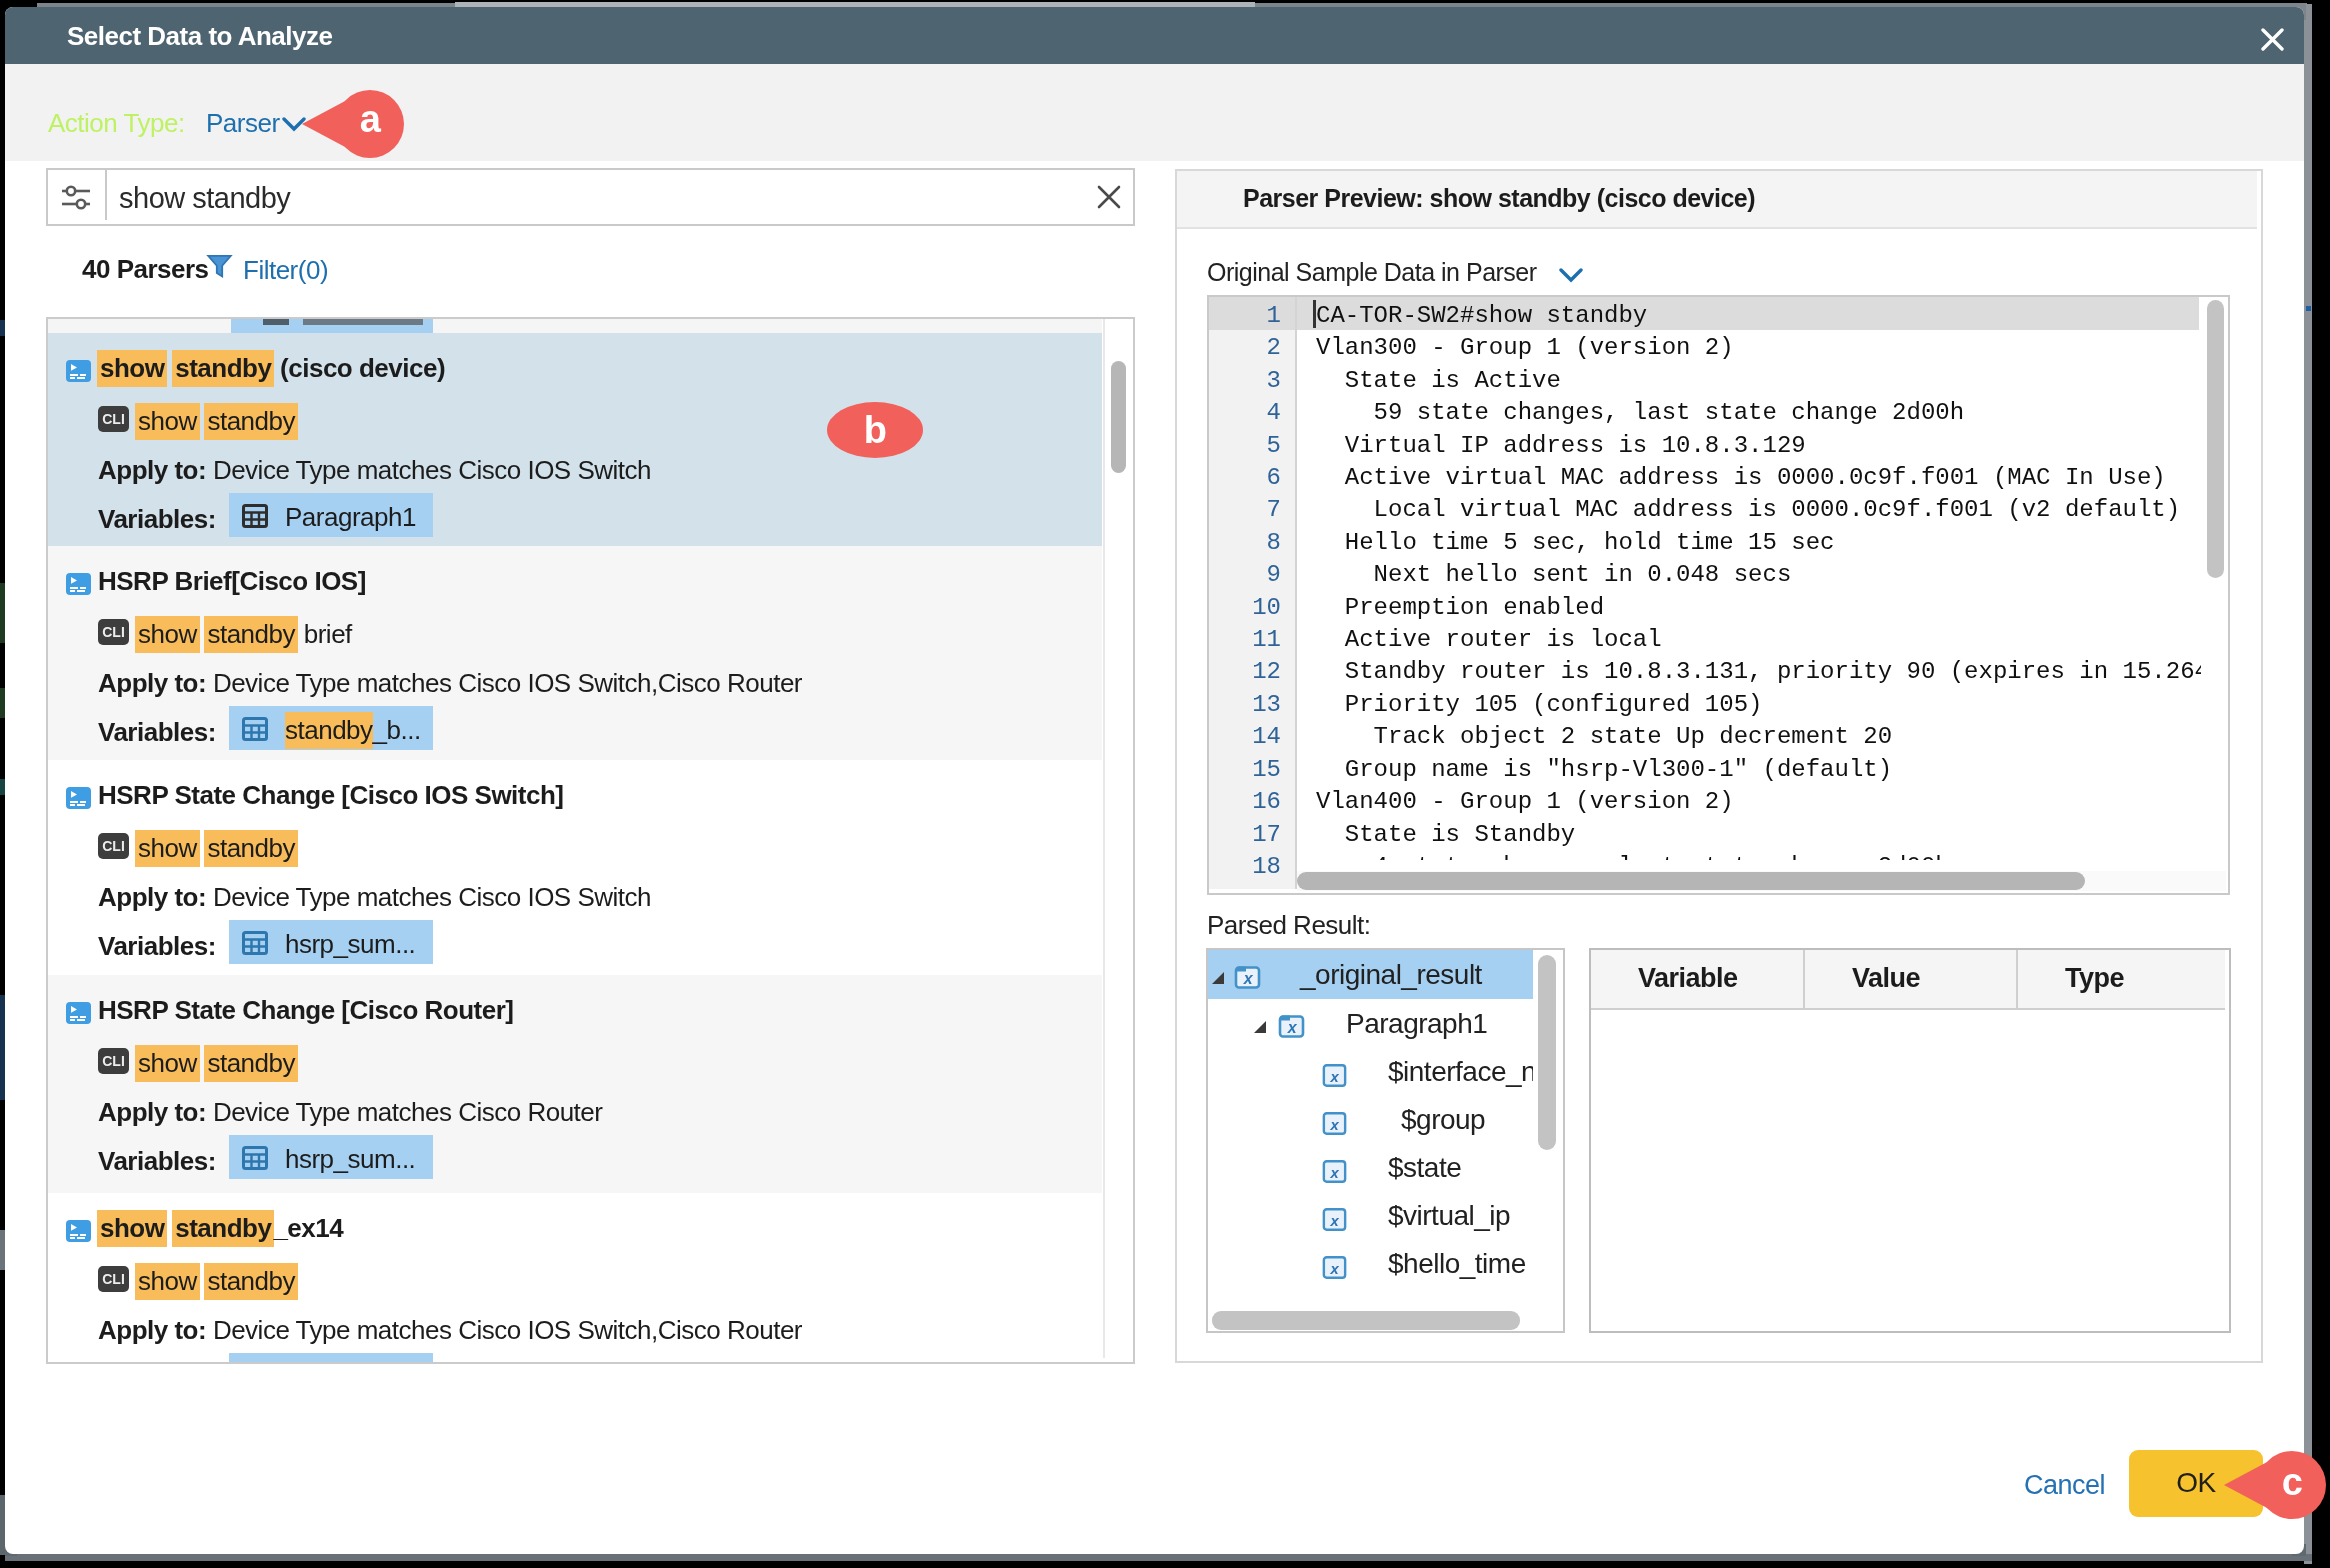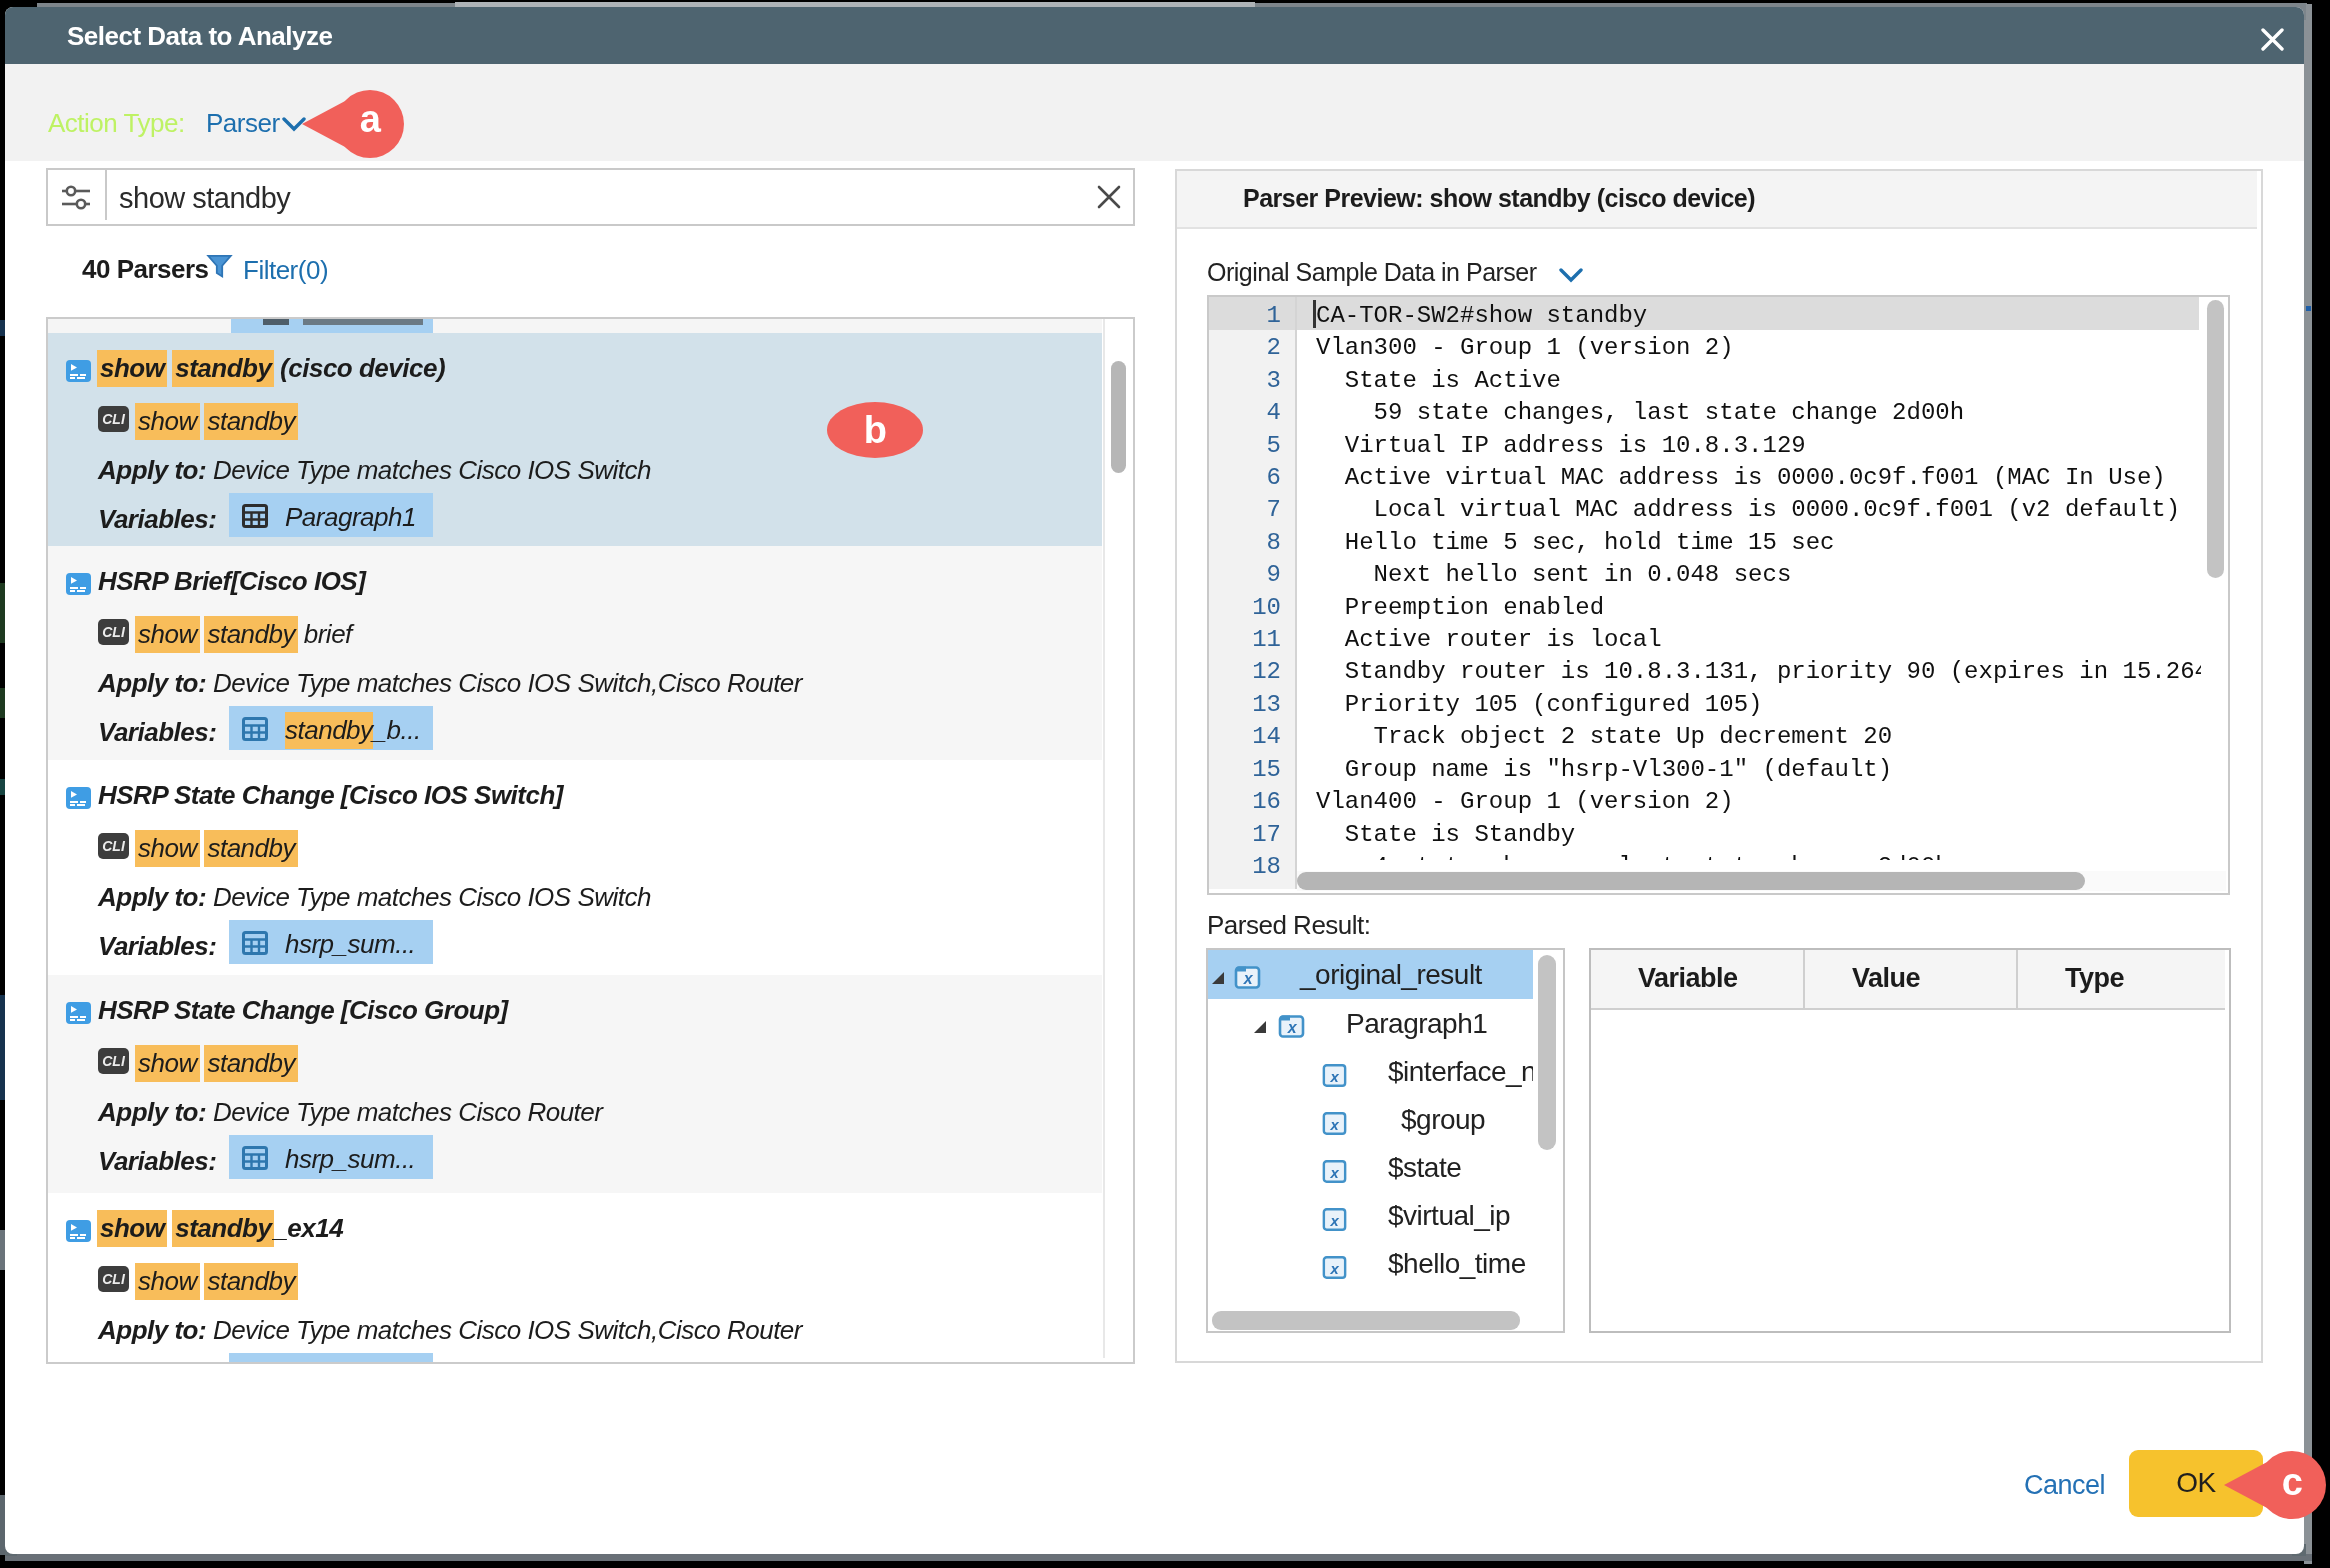--- a/index.html
+++ b/index.html
@@ -2,21 +2,21 @@
 <html><head>
 <meta charset="utf-8">
 <style>
   html,body{margin:0;padding:0;background:#000;}
   #page{position:relative;width:2330px;height:1568px;overflow:hidden;
         font-family:"Liberation Sans",sans-serif;color:#1c1c1c;letter-spacing:-0.5px;}
   .abs{position:absolute;}
   .bold{font-weight:700;margin-left:36px;}
   .hl{background:#f8bd5a;padding:3px 3px 4px 3px;margin:-3px -1px -4px -1px;}
   svg{display:block;}
-  .item{position:absolute;left:48px;width:1085px;font-size:26px;font-style:italic;}
+  .item{position:absolute;left:48px;width:1085px;font-size:26px;}
   .t-title{position:absolute;left:50px;top:20px;font-weight:700;font-size:26px;white-space:nowrap;}
   .t-cli{position:absolute;left:88px;top:73px;font-size:26px;white-space:nowrap;}
   .clibadge{position:absolute;left:50px;top:73px;width:31px;height:26px;background:#3d3d3d;border-radius:5px;
      color:#ececec;font-size:14px;font-weight:700;text-align:center;line-height:26px;letter-spacing:0;}
   .t-apply{position:absolute;left:50px;top:122px;font-size:26px;white-space:nowrap;}
   .t-varlab{position:absolute;left:50px;top:171px;font-size:26px;font-weight:700;}
   .chip{position:absolute;left:181px;top:160px;width:204px;height:44px;background:#a6d0f2;}
   .chiptxt{position:absolute;left:56px;top:9px;font-size:26px;white-space:nowrap;}
   .picon{position:absolute;left:18px;top:27px;}
   .gicon{position:absolute;left:13px;top:10px;}
@@ -148,21 +148,21 @@
         <div class="chiptxt">hsrp_sum...</div>
       </div>
     </div>
 
     <div class="item" style="top:656px;height:218px;background:#f6f6f6;left:0px;width:1054px;">
       <svg class="picon" width="25" height="22" viewBox="0 0 25 22">
         <rect width="25" height="22" rx="4" fill="#3f9de4"></rect>
         <path d="M5 4 l6 3.4 -6 3.4 z" fill="#fff"></path>
         <path d="M4 15 h8 M14 15 h6 M4 18 h5 M11 18 h8" stroke="#fff" stroke-width="2.2"></path>
       </svg>
-      <div class="t-title">HSRP State Change [Cisco Group]</div>
+      <div class="t-title">HSRP State Change [Cisco Router]</div>
       <div class="clibadge">CLI</div>
       <div class="t-cli"><span class="hl">show</span> <span class="hl">standby</span></div>
       <div class="t-apply"><b>Apply to:</b> Device Type matches Cisco Router</div>
       <div class="t-varlab">Variables:</div>
       <div class="chip">
         <svg class="gicon" width="26" height="26" viewBox="0 0 26 26">
           <rect x="1.5" y="2.5" width="23" height="21" rx="2" fill="none" stroke="#2e77ae" stroke-width="3"></rect>
           <path d="M2 9.5 H24 M2 16.5 H24 M9.5 9 V23 M17 9 V23" stroke="#2e77ae" stroke-width="2.4"></path>
         </svg>
         <div class="chiptxt">hsrp_sum...</div>

